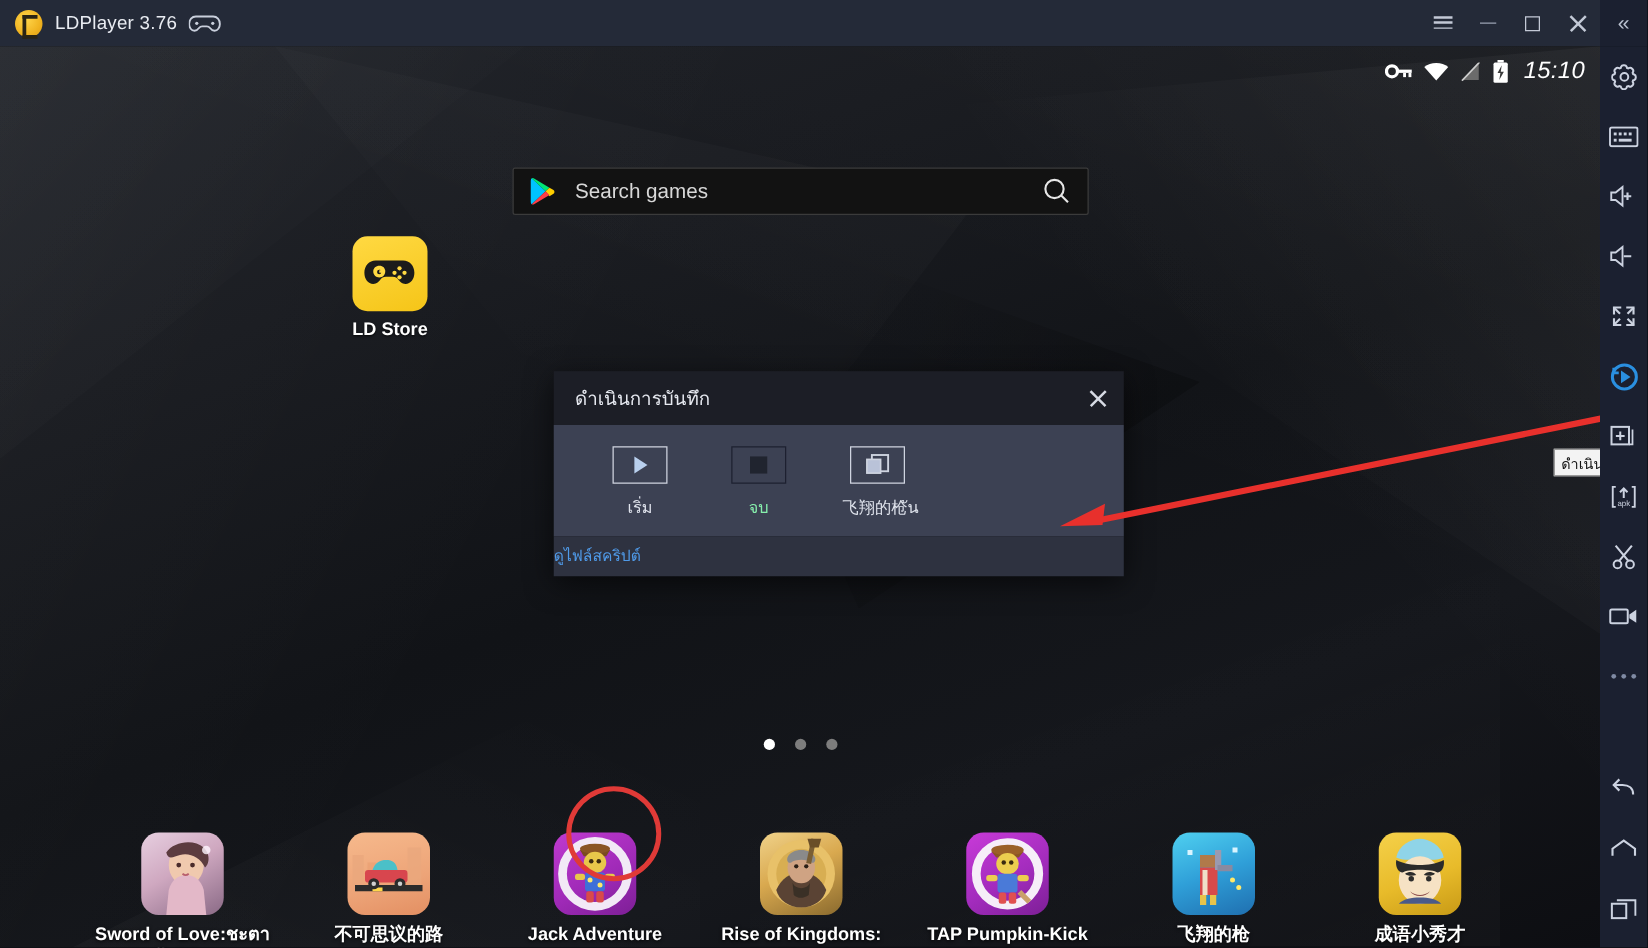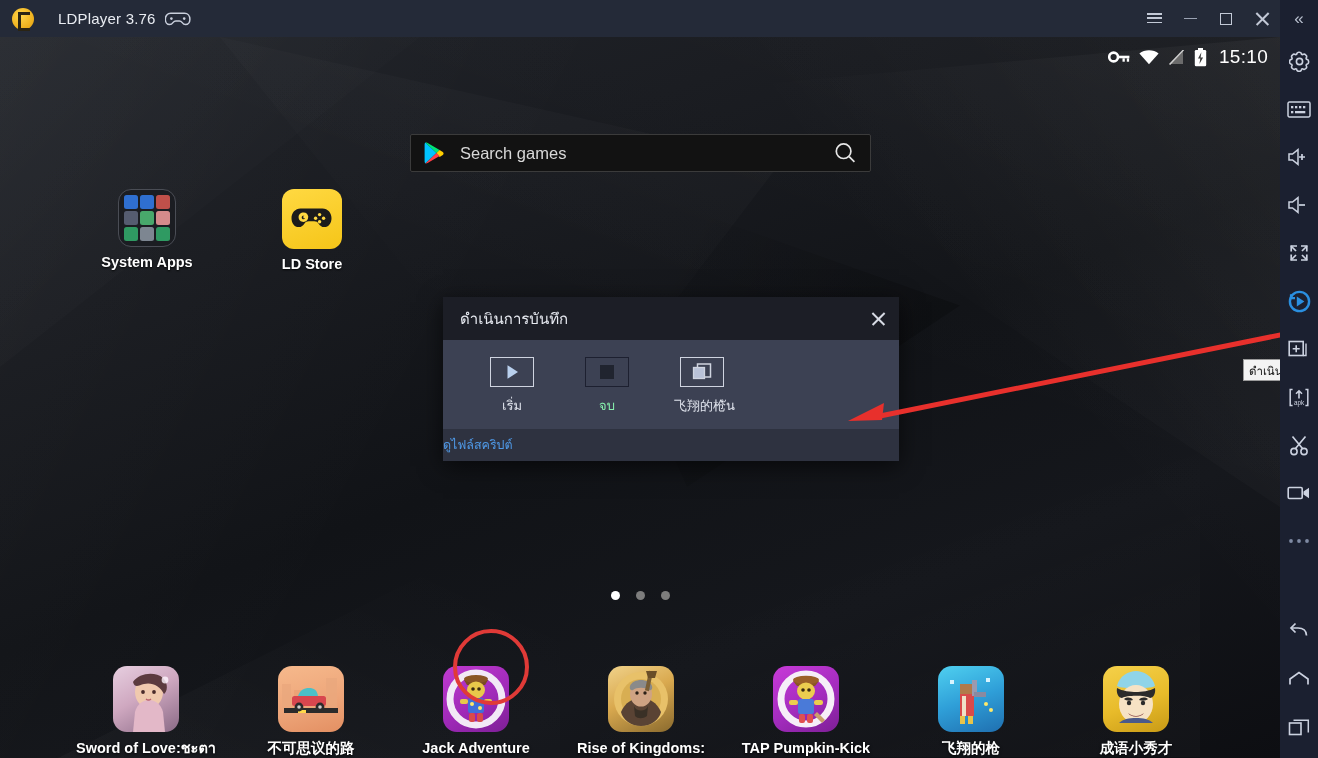--- a/index.html
+++ b/index.html
@@ -22,21 +22,21 @@
     background: radial-gradient(circle at 40% 35%, #ffd54a 0%, #f0b320 60%, #d99a10 100%);
     margin-left: 12px; position: relative; flex: 0 0 auto;
   }
   .tb-logo::after {
     content: ""; position: absolute; left: 6px; top: 4px;
     width: 9px; height: 13px;
     border-left: 3px solid #2a2414; border-top: 3px solid #2a2414;
     border-bottom: 3px solid #2a2414;
   }
   .tb-title {
-    color: #e9ecf2; font-size: 15px; margin-left: 24px; letter-spacing: .2px;
+    color: #e9ecf2; font-size: 15px; margin-left: 10px; letter-spacing: .2px;
     white-space: nowrap;
   }
   .tb-pad-icon {
     margin-left: 9px; width: 26px; height: 16px; position: relative;
   }
   .tb-right {
     position: absolute; right: 0; top: 0; height: 37px;
     display: flex; align-items: center;
   }
   .tb-btn {
@@ -93,21 +93,21 @@
   .f6 { left: 540px; top: 120px; width: 420px; height: 330px;
         background: linear-gradient(300deg, rgba(0,0,0,.30), rgba(0,0,0,0) 70%);
         clip-path: polygon(0 0, 100% 45%, 35% 100%); }
 
   
   .statusbar {
     position: absolute; right: 0; top: 0; height: 40px; padding-right: 12px;
     display: flex; align-items: center; gap: 9px; color: #fff;
   }
   .sb-ic { display: flex; align-items: center; }
-  .sb-time { font-size: 19px; color: #fff; margin-left: 3px; letter-spacing: .3px; }
+  .sb-time { font-size: 19px; color: #fff; margin-left: 3px; letter-spacing: .3px; font-style: italic; }
 
   
   .searchbar {
     position: absolute; left: 410px; top: 97px; width: 461px; height: 38px;
     background: #121212; border: 1px solid #3b3b3b; border-radius: 2px;
     display: flex; align-items: center; padding: 0 13px;
   }
   .play-logo { width: 20px; height: 22px; position: relative; flex: 0 0 auto; }
   .search-text { color: #d8d8d8; font-size: 16.5px; margin-left: 16px; flex: 1; }
   .mag { margin-left: auto; }
@@ -311,34 +311,20 @@
       </span>
       <span class="search-text">Search games</span>
       <span class="mag">
         <svg width="24" height="24" viewBox="0 0 24 24">
           <circle cx="10.6" cy="10.2" r="7.3" fill="none" stroke="#e6e6e6" stroke-width="1.7"></circle>
           <path d="M16.2 15.6 21.4 20.8" stroke="#e6e6e6" stroke-width="1.7"></path>
         </svg>
       </span>
     </div>
 
-    <div class="desk-icon" style="left:79px; top:152px;">
-      <div class="folder">
-        <span style="background:#2f6fd0"></span>
-          <span style="background:#2f6fd0"></span>
-          <span style="background:#c0504a"></span>
-        <span style="background:#555c70"></span>
-          <span style="background:#48a86b"></span>
-          <span style="background:#d48b8b"></span>
-        <span style="background:#2f9a62"></span>
-          <span style="background:#7d8691"></span>
-          <span style="background:#2f9a62"></span>
-      </div>
-      <div class="label">System Apps</div>
-    </div>
 
     <div class="desk-icon" style="left:244px; top:152px;">
       <div class="tile ldstore">
         <svg width="42" height="28" viewBox="0 0 42 28">
           <path d="M10.5 3.4h21c5.2 0 9 4.3 9 9.8 0 5-3 8.9-7.1 8.9-3 0-4.4-1.7-5.9-3.7-1-1.3-2-2.1-4.3-2.1h-5.4c-2.3 0-3.3.8-4.3 2.1-1.5 2-2.9 3.7-5.9 3.7C3.5 22.1.5 18.2.5 13.2c0-5.5 3.8-9.8 9-9.8z" fill="#1b1b1b"></path>
           <path d="M12.6 7.6c2.8 0 4.6 1.9 4.6 4.6h-3.2c-.2-.9-.7-1.4-1.6-1.4-1 0-1.7.6-1.7 1.7s.7 1.8 1.8 1.8c.8 0 1.3-.4 1.5-1.1h-1.6v-2.1h4.8v.9c0 3-1.9 4.9-4.7 4.9-2.8 0-4.9-2-4.9-4.7 0-2.8 2.1-4.6 5-4.6z" fill="#ffd942"></path>
           <circle cx="28.6" cy="9.6" r="1.7" fill="#ffd942"></circle>
           <circle cx="32.6" cy="13.2" r="1.7" fill="#ffd942"></circle>
           <circle cx="28.6" cy="16.8" r="1.7" fill="#ffd942"></circle>
           <circle cx="24.6" cy="13.2" r="1.7" fill="#ffd942"></circle>

